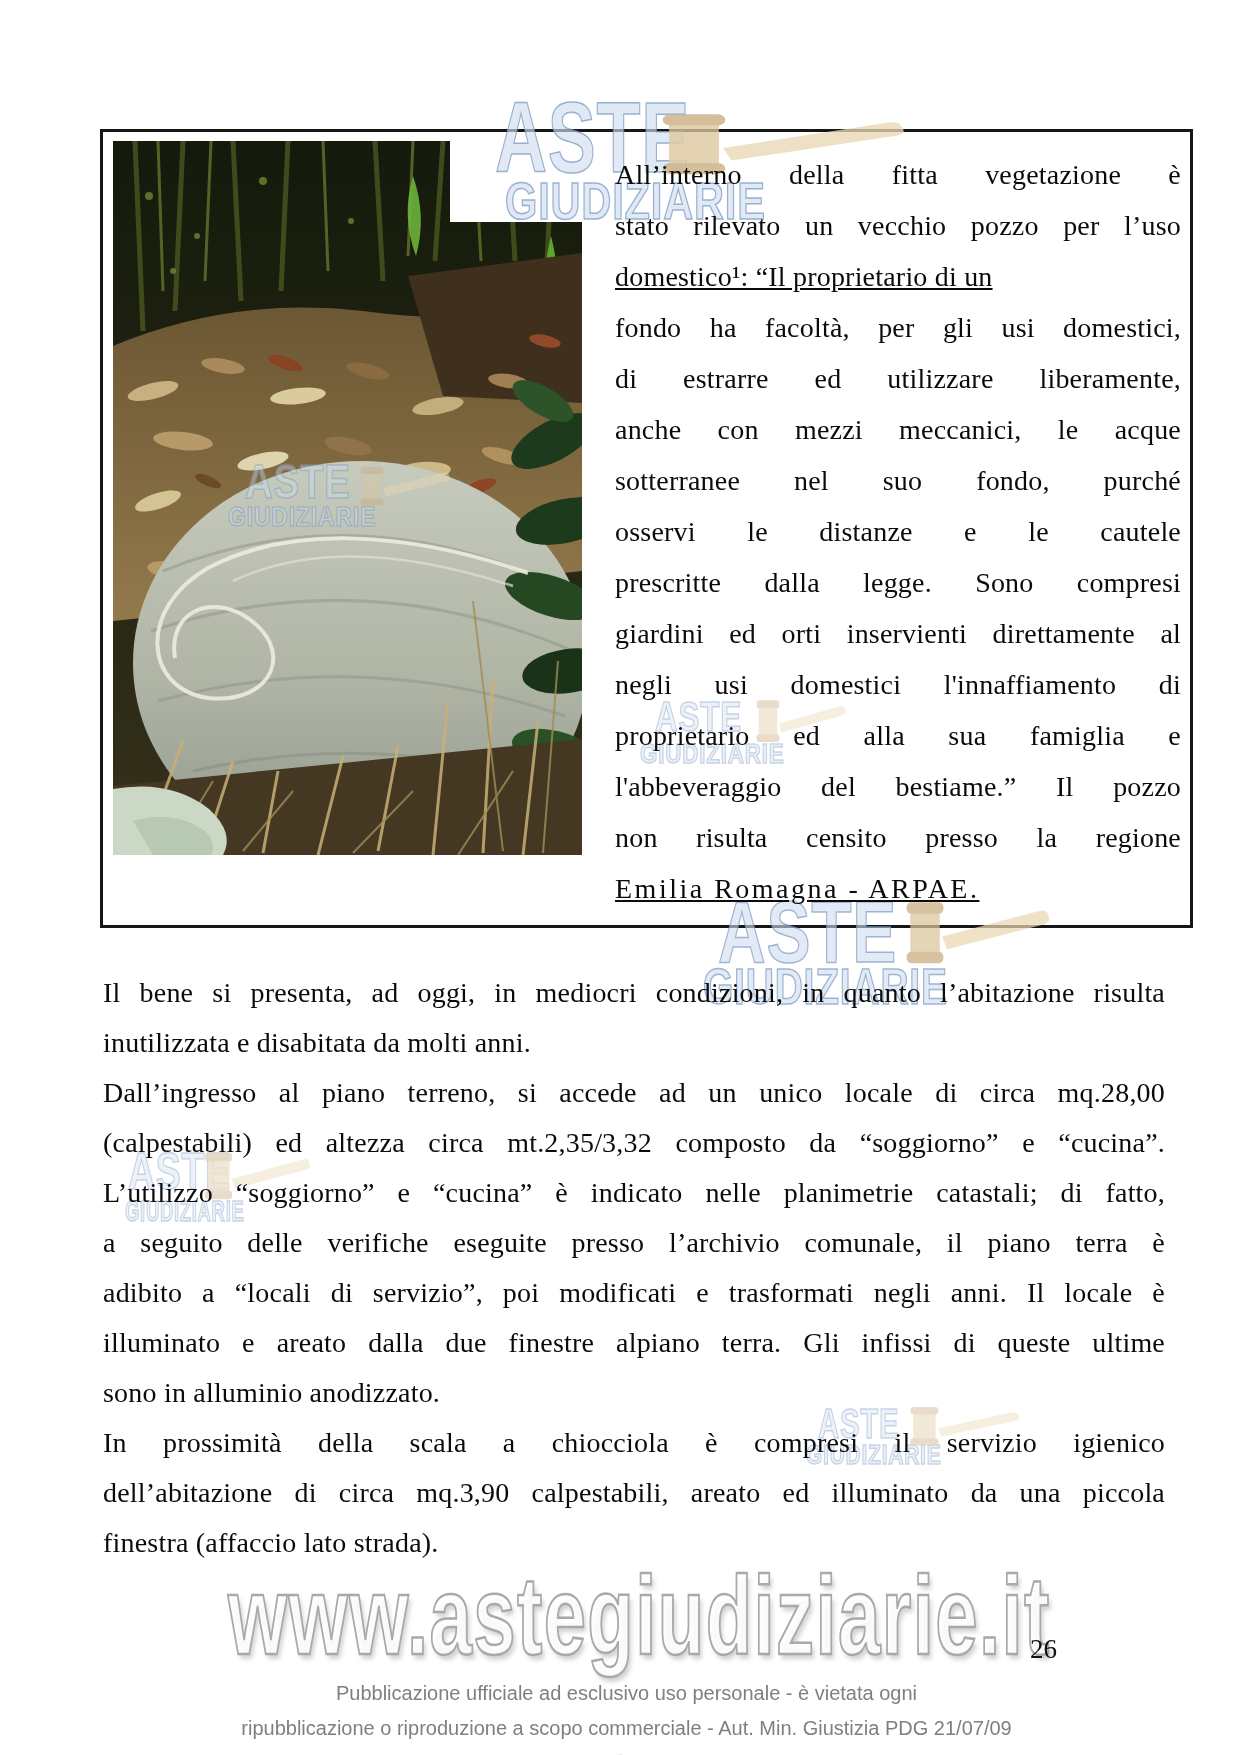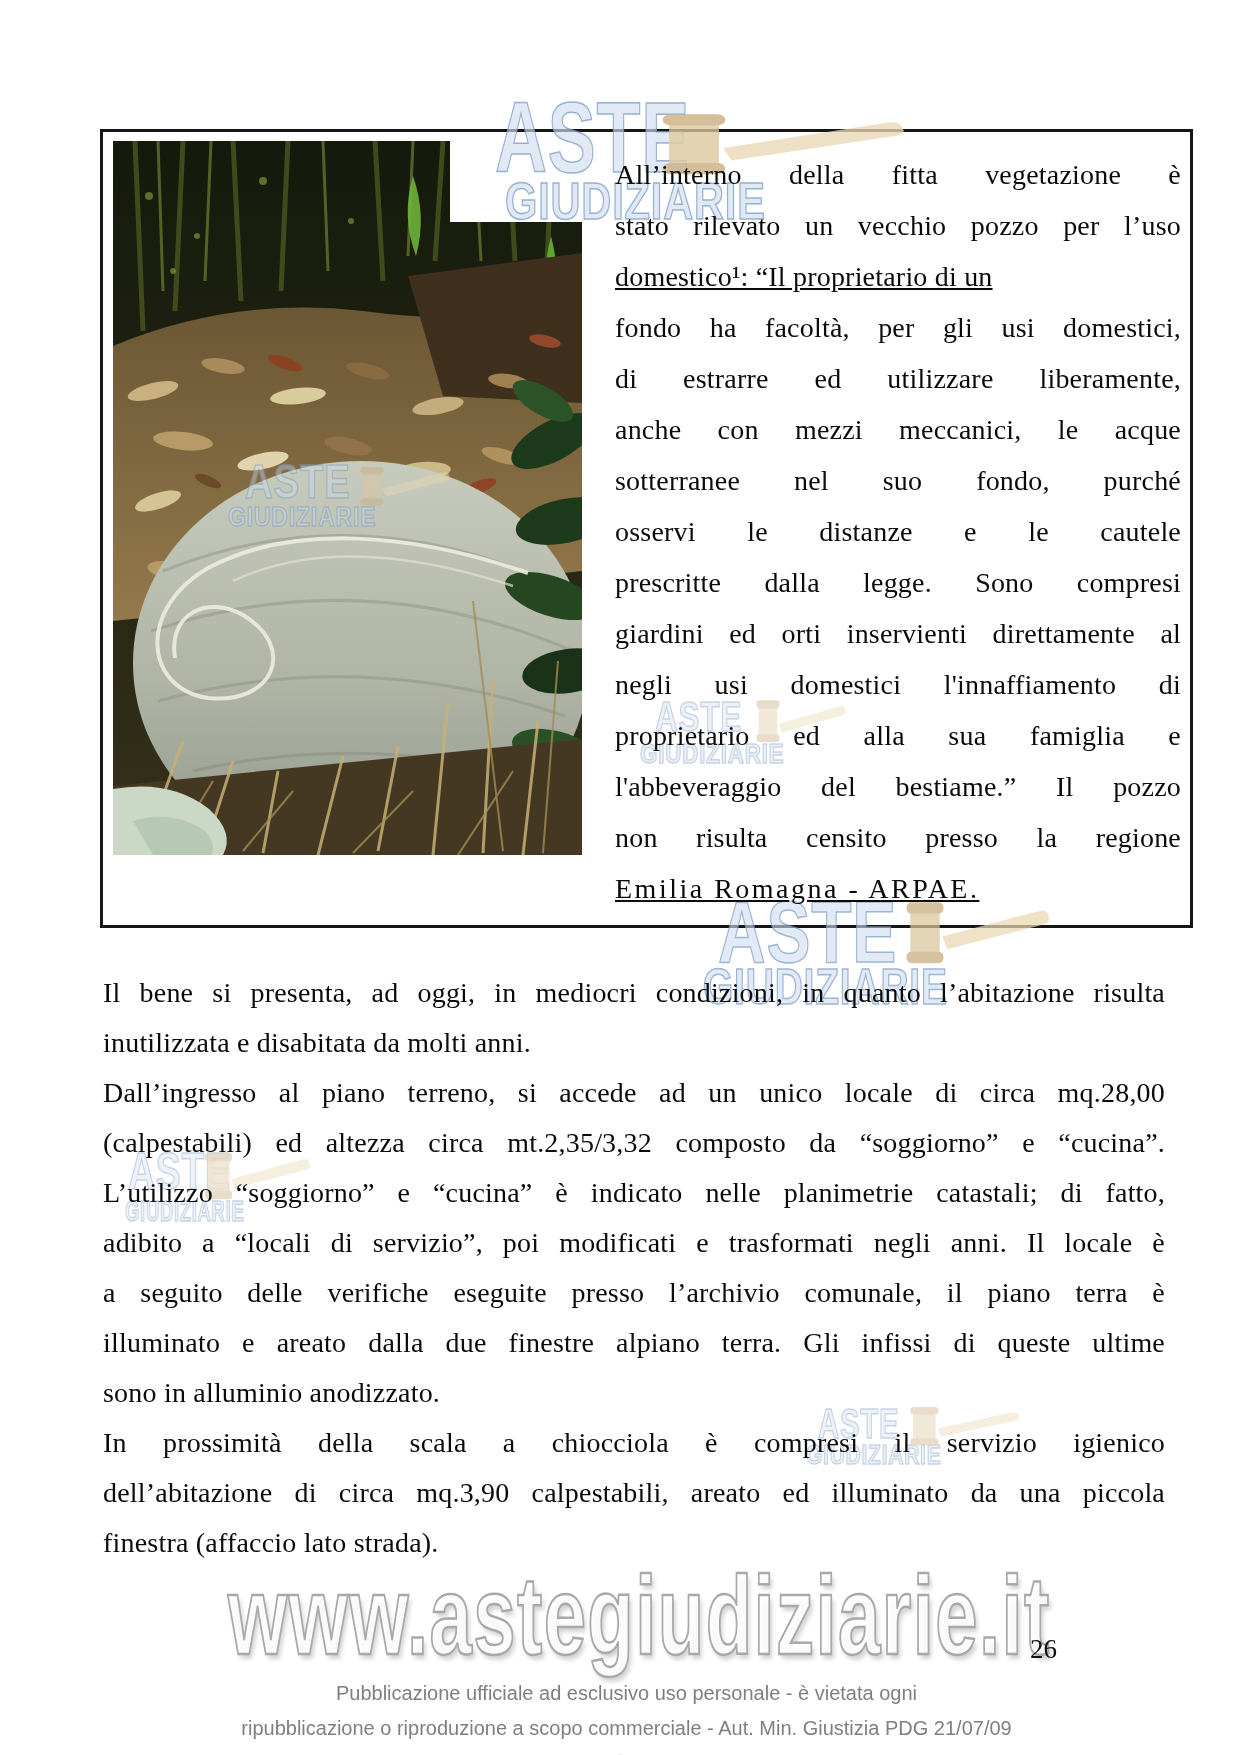--- a/index.html
+++ b/index.html
@@ -257,22 +257,22 @@
     <div class="cap-line">non risulta censito presso la regione</div>
     <div class="cap-line unjust wide-ls">Emilia Romagna - ARPAE.</div>
   </div>
 
   <div class="body-text">
     <div class="body-line">Il bene si presenta, ad oggi, in mediocri condizioni, in quanto l’abitazione risulta</div>
     <div class="body-line unjust">inutilizzata e disabitata da molti anni.</div>
     <div class="body-line">Dall’ingresso al piano terreno, si accede ad un unico locale di circa mq.28,00</div>
     <div class="body-line">(calpestabili) ed altezza circa mt.2,35/3,32 composto da “soggiorno” e “cucina”.</div>
     <div class="body-line">L’utilizzo “soggiorno” e “cucina” è indicato nelle planimetrie catastali; di fatto,</div>
+    <div class="body-line">a seguito delle verifiche eseguite presso l’archivio comunale, il piano terra è</div>
     <div class="body-line">adibito a “locali di servizio”, poi modificati e trasformati negli anni. Il locale è</div>
-    <div class="body-line">a seguito delle verifiche eseguite presso l’archivio comunale, il piano terra è</div>
     <div class="body-line">illuminato e areato dalla due finestre alpiano terra. Gli infissi di queste ultime</div>
     <div class="body-line unjust">sono in alluminio anodizzato.</div>
     <div class="body-line">In prossimità della scala a chiocciola è compresi il servizio igienico</div>
     <div class="body-line">dell’abitazione di circa mq.3,90 calpestabili, areato ed illuminato da una piccola</div>
     <div class="body-line unjust">finestra (affaccio lato strada).</div>
   </div>
 
   <div class="url-wm">www.astegiudiziarie.it</div>
 
   <div class="page-number">26</div>

